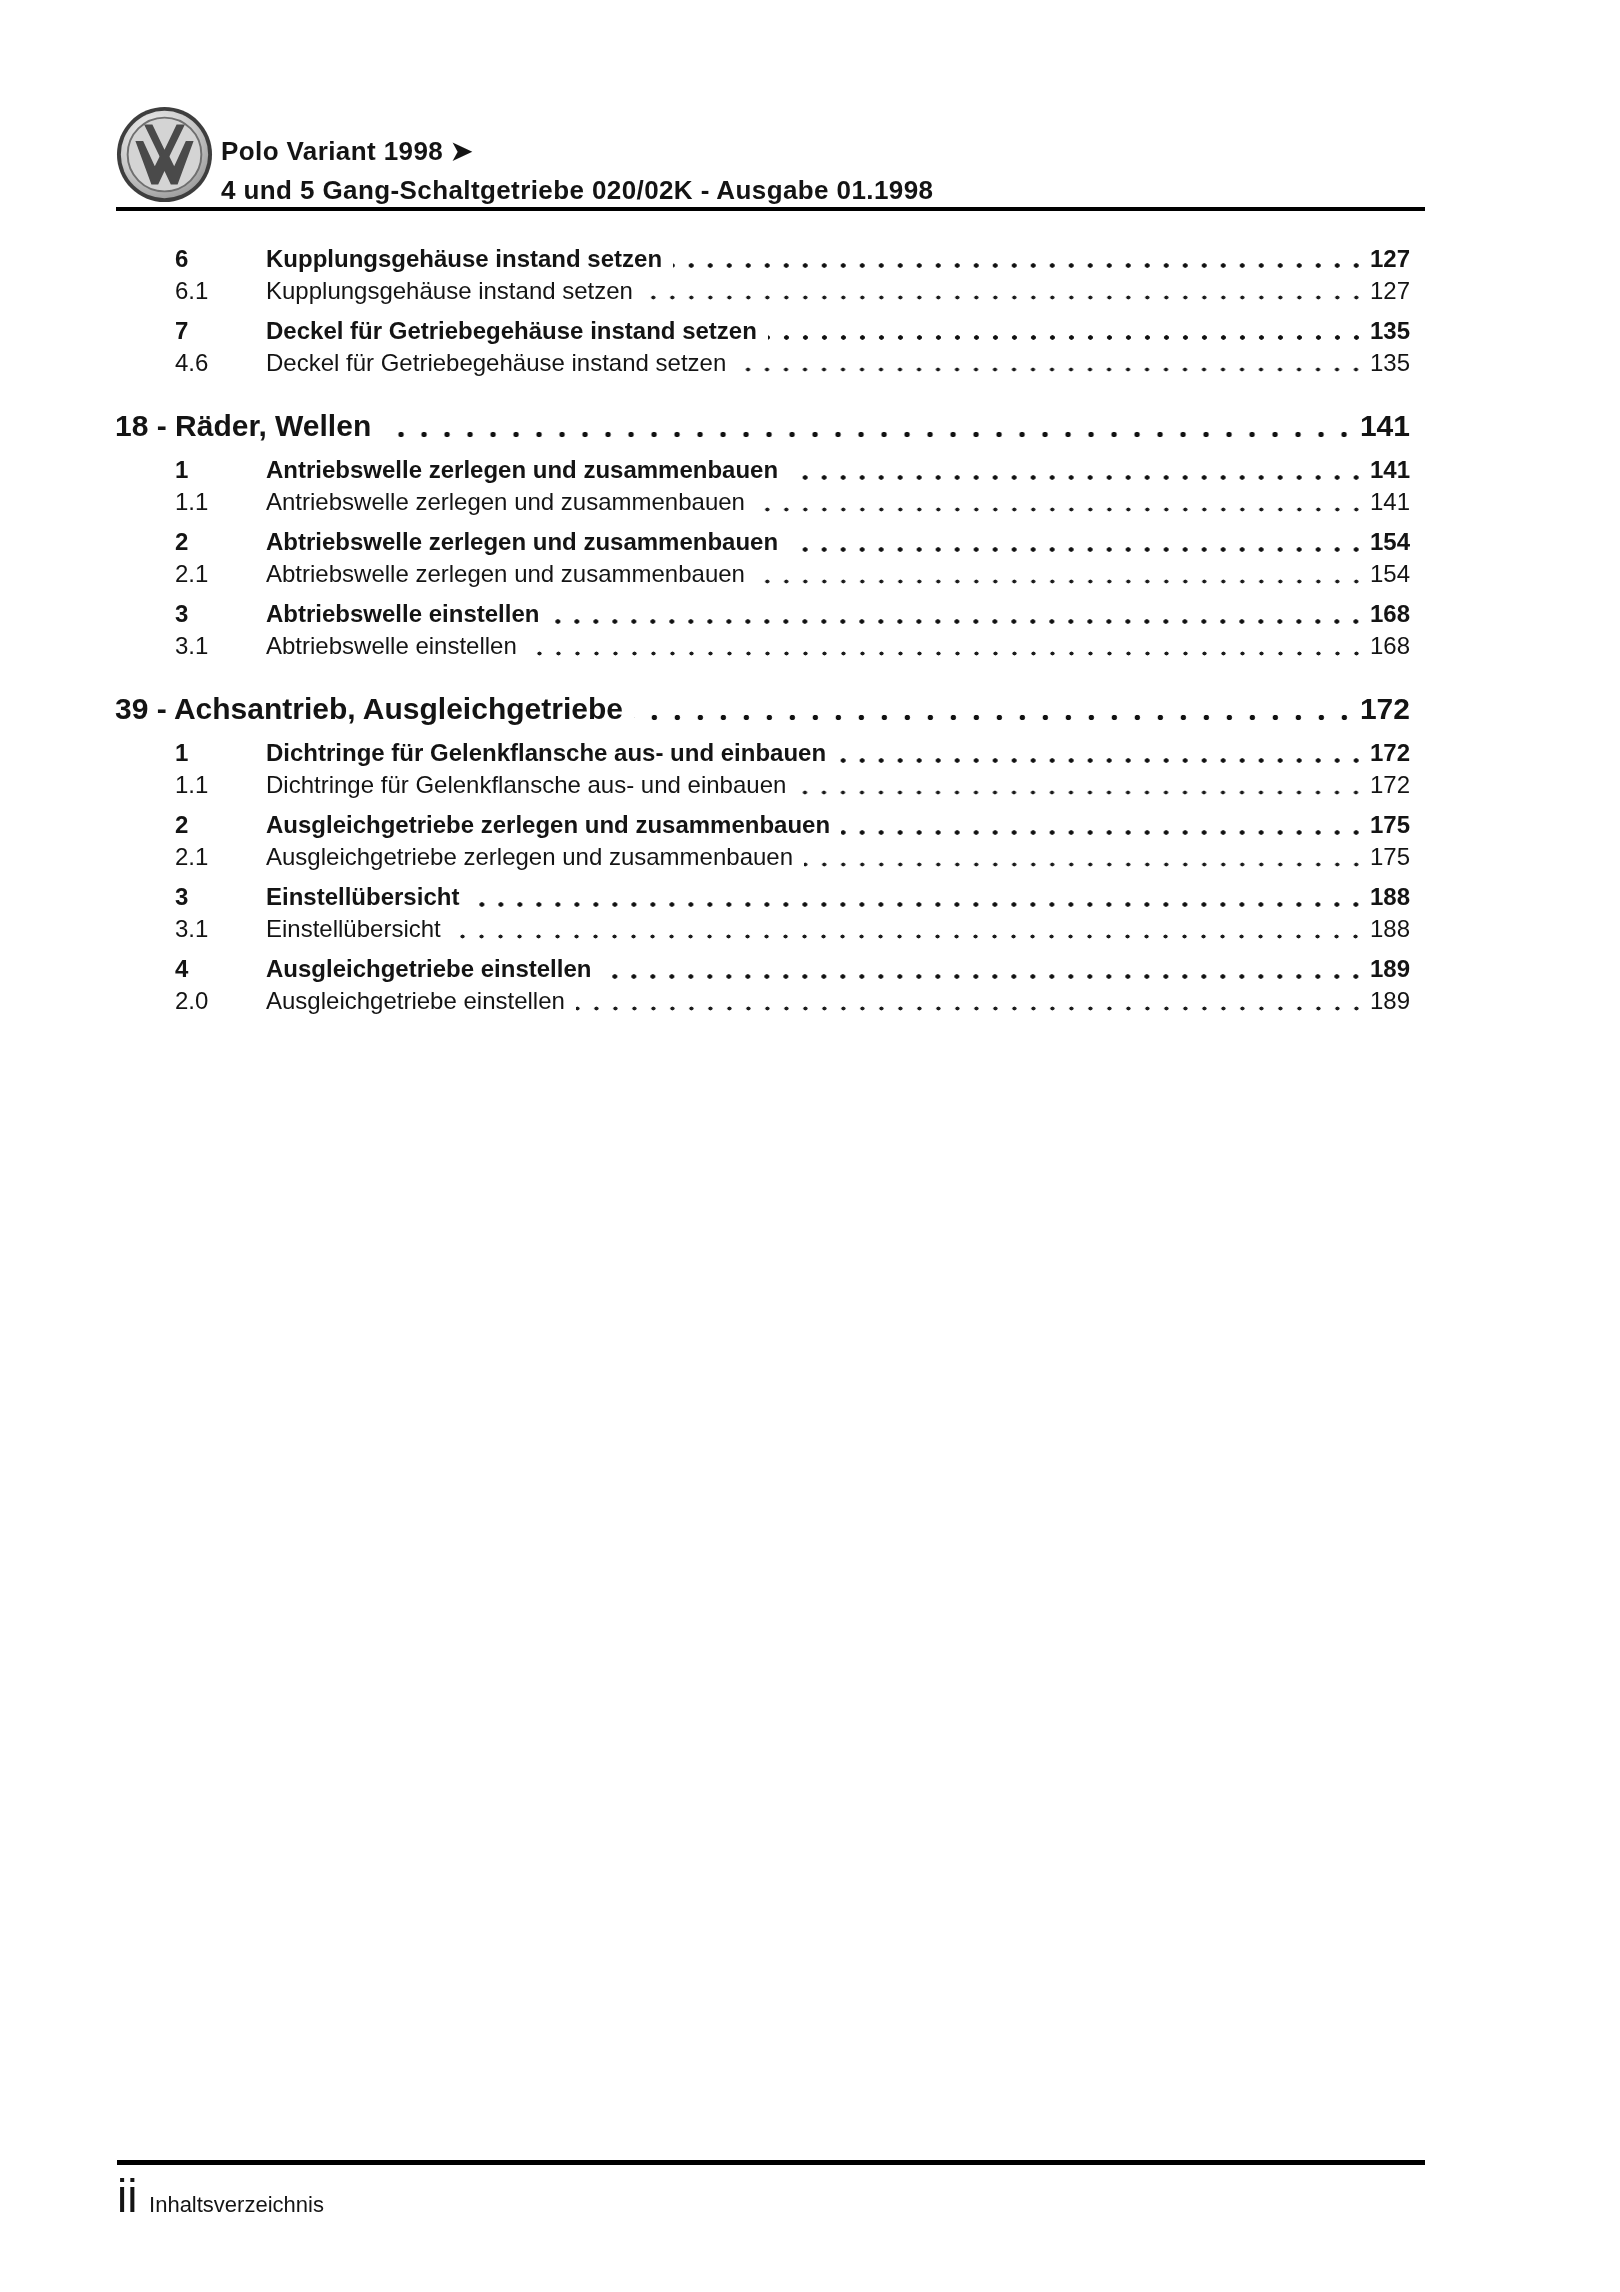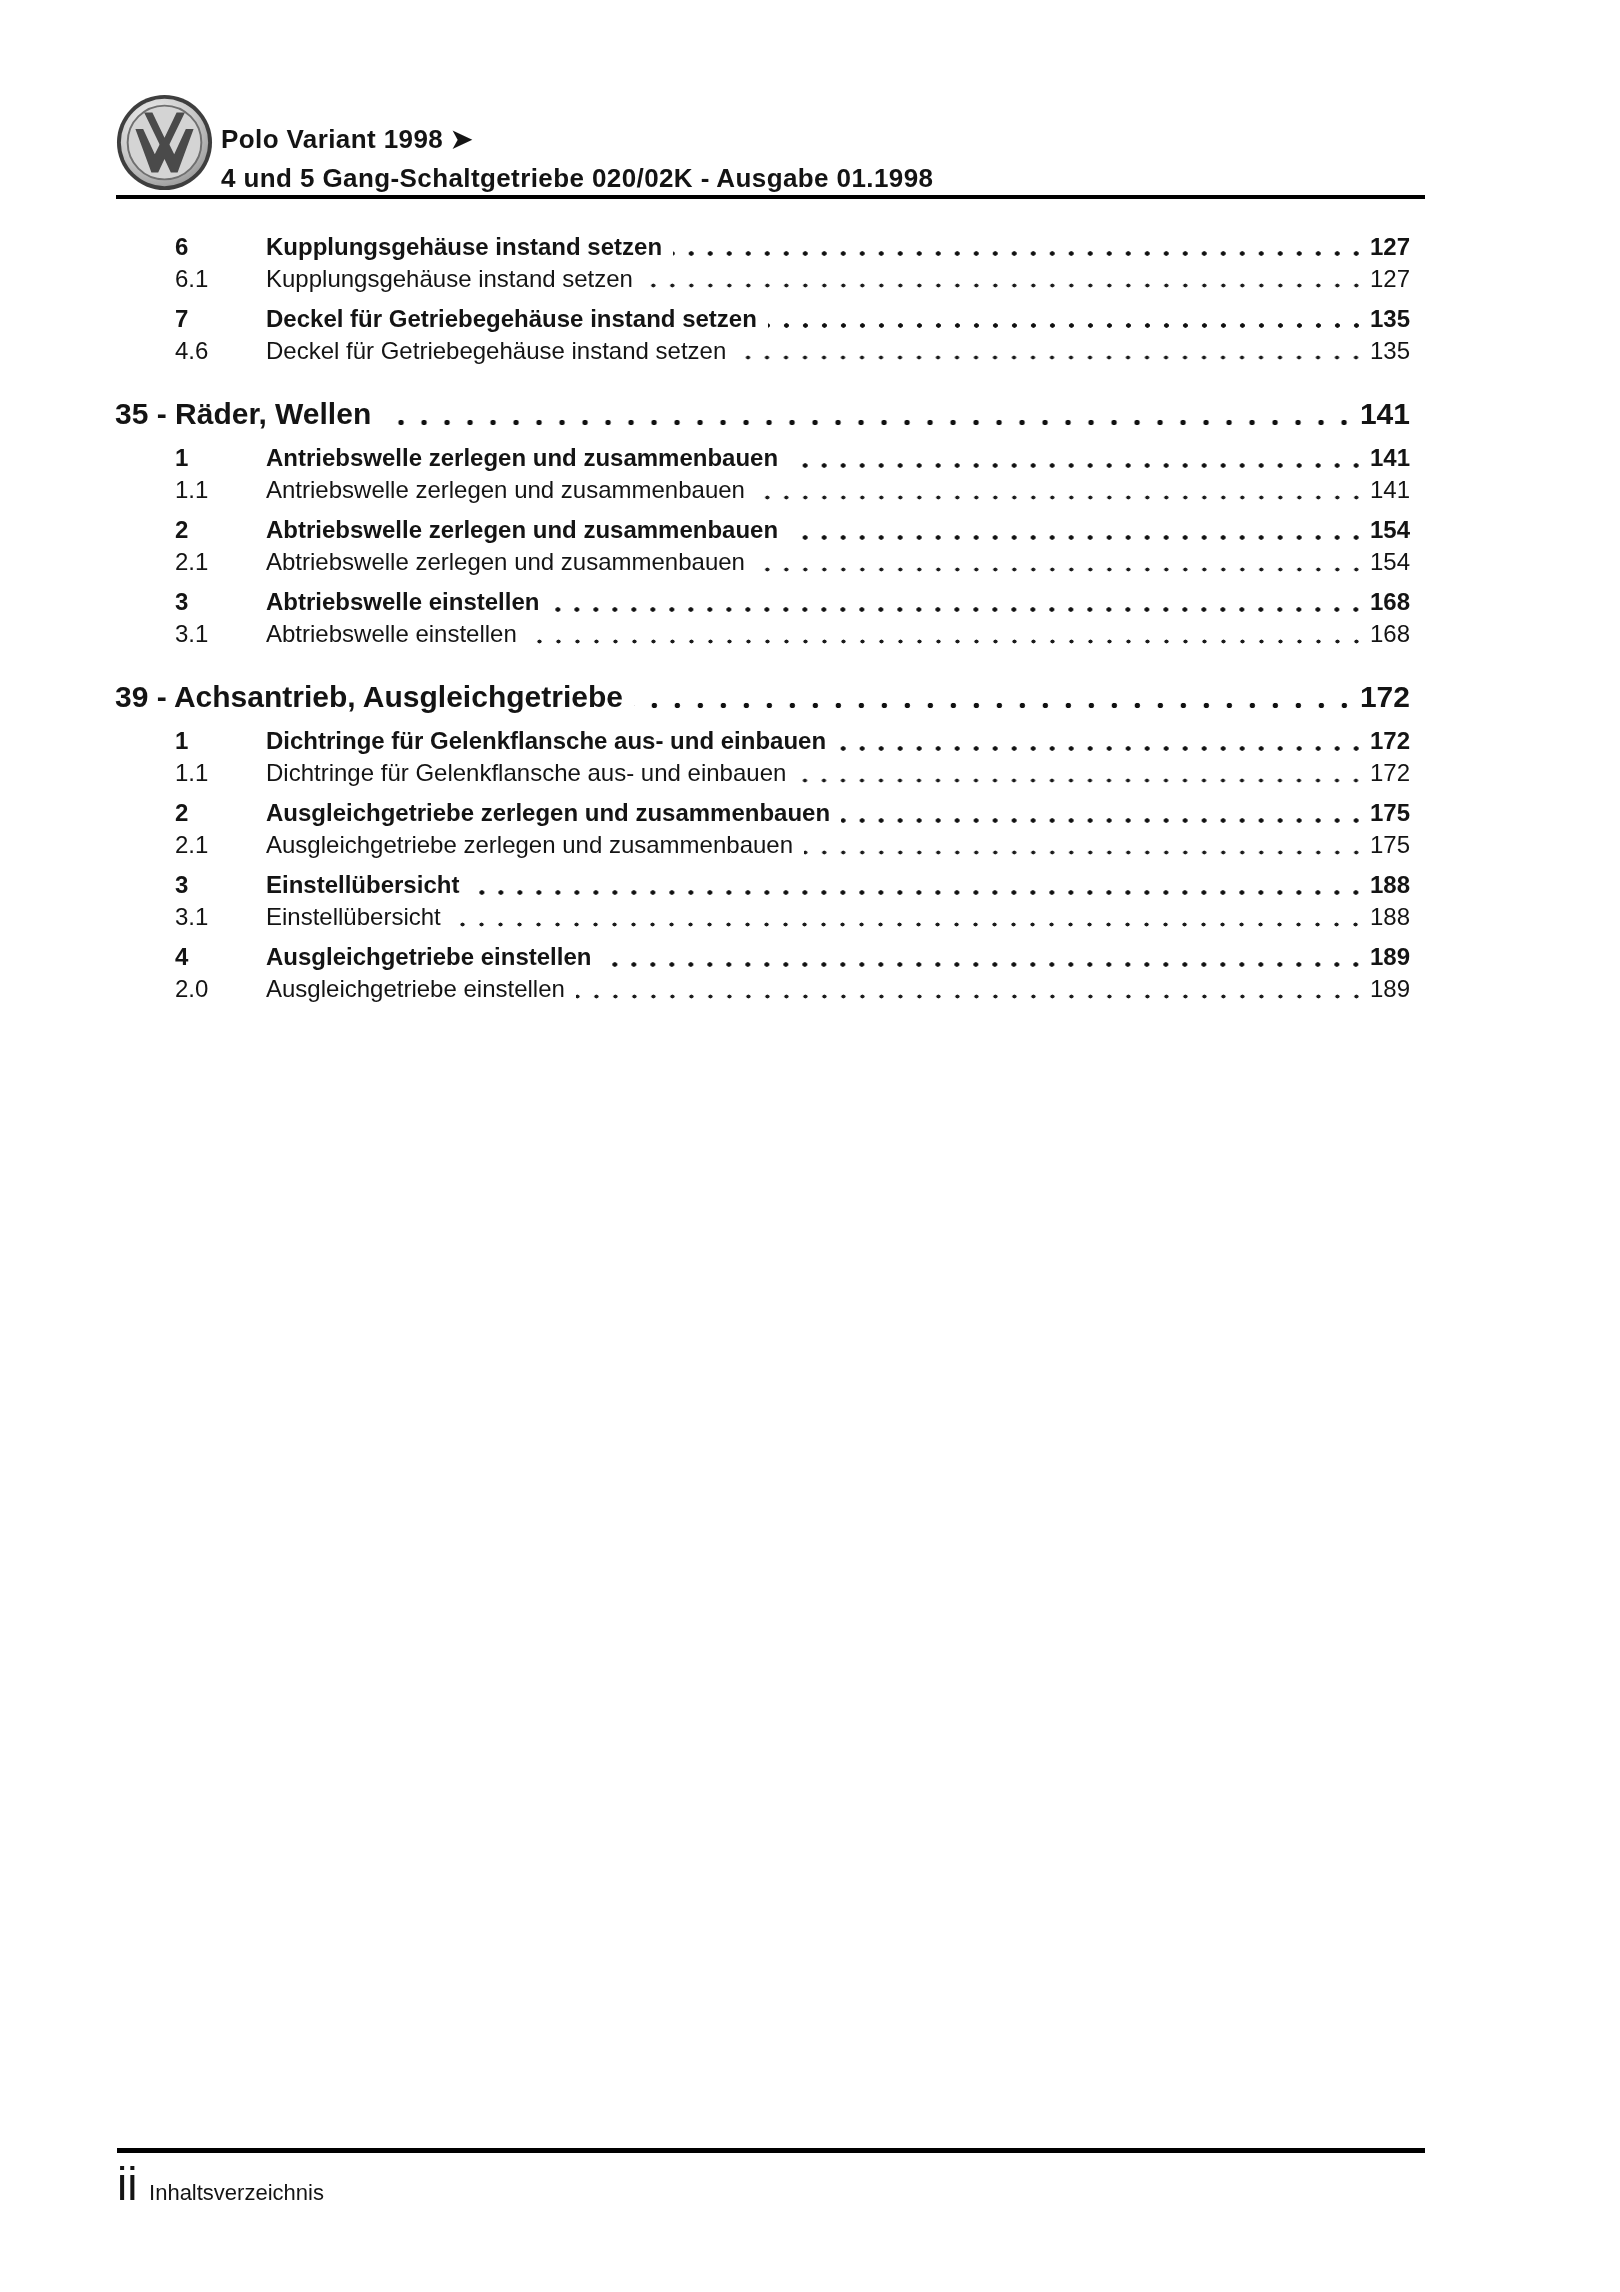--- a/index.html
+++ b/index.html
@@ -1,21 +1,21 @@
 <!DOCTYPE html>
 <html style="font-size:14.3px"><head>
 <meta charset="utf-8">
 <style>
   html,body { margin:0; padding:0; }
   body {
     width:1620px; height:2293px; background:#ffffff;
     font-family:"Liberation Sans", sans-serif; color:#141414;
     position:relative; overflow:hidden;
   }
-  .page { position:absolute; inset:0; }
+  .page { position:absolute; inset:0;margin-top:12px; }
 
   
   .logo { position:absolute; left:116px; top:94px; width:97px; height:97px; }
   .header-text {
     position:absolute; left:221px; top:120px;
     font-weight:bold; font-size:26px; line-height:39px; letter-spacing:0.4px;
     white-space:nowrap;
   }
   .header-rule { position:absolute; left:116px; top:195px; width:1309px; height:3.6px; background:#000; }
 
@@ -111,21 +111,21 @@
           <span class="page-num">135</span>
         </div>
         <div class="entry-row">
           <span class="num">4.6</span>
           <span class="title">Deckel für Getriebegehäuse instand setzen</span>
           <span class="leader"></span>
           <span class="page-num">135</span>
         </div>
       </div>
       <div class="chapter-row">
-        <span class="ch-label">35 - Räder, Wellen</span>
+        <span class="ch-label">18 - Räder, Wellen</span>
         <span class="leader"></span>
         <span class="ch-page">141</span>
       </div>
       <div class="entry-block">
         <div class="entry-row bold">
           <span class="num">1</span>
           <span class="title">Antriebswelle zerlegen und zusammenbauen</span>
           <span class="leader"></span>
           <span class="page-num">141</span>
         </div>

